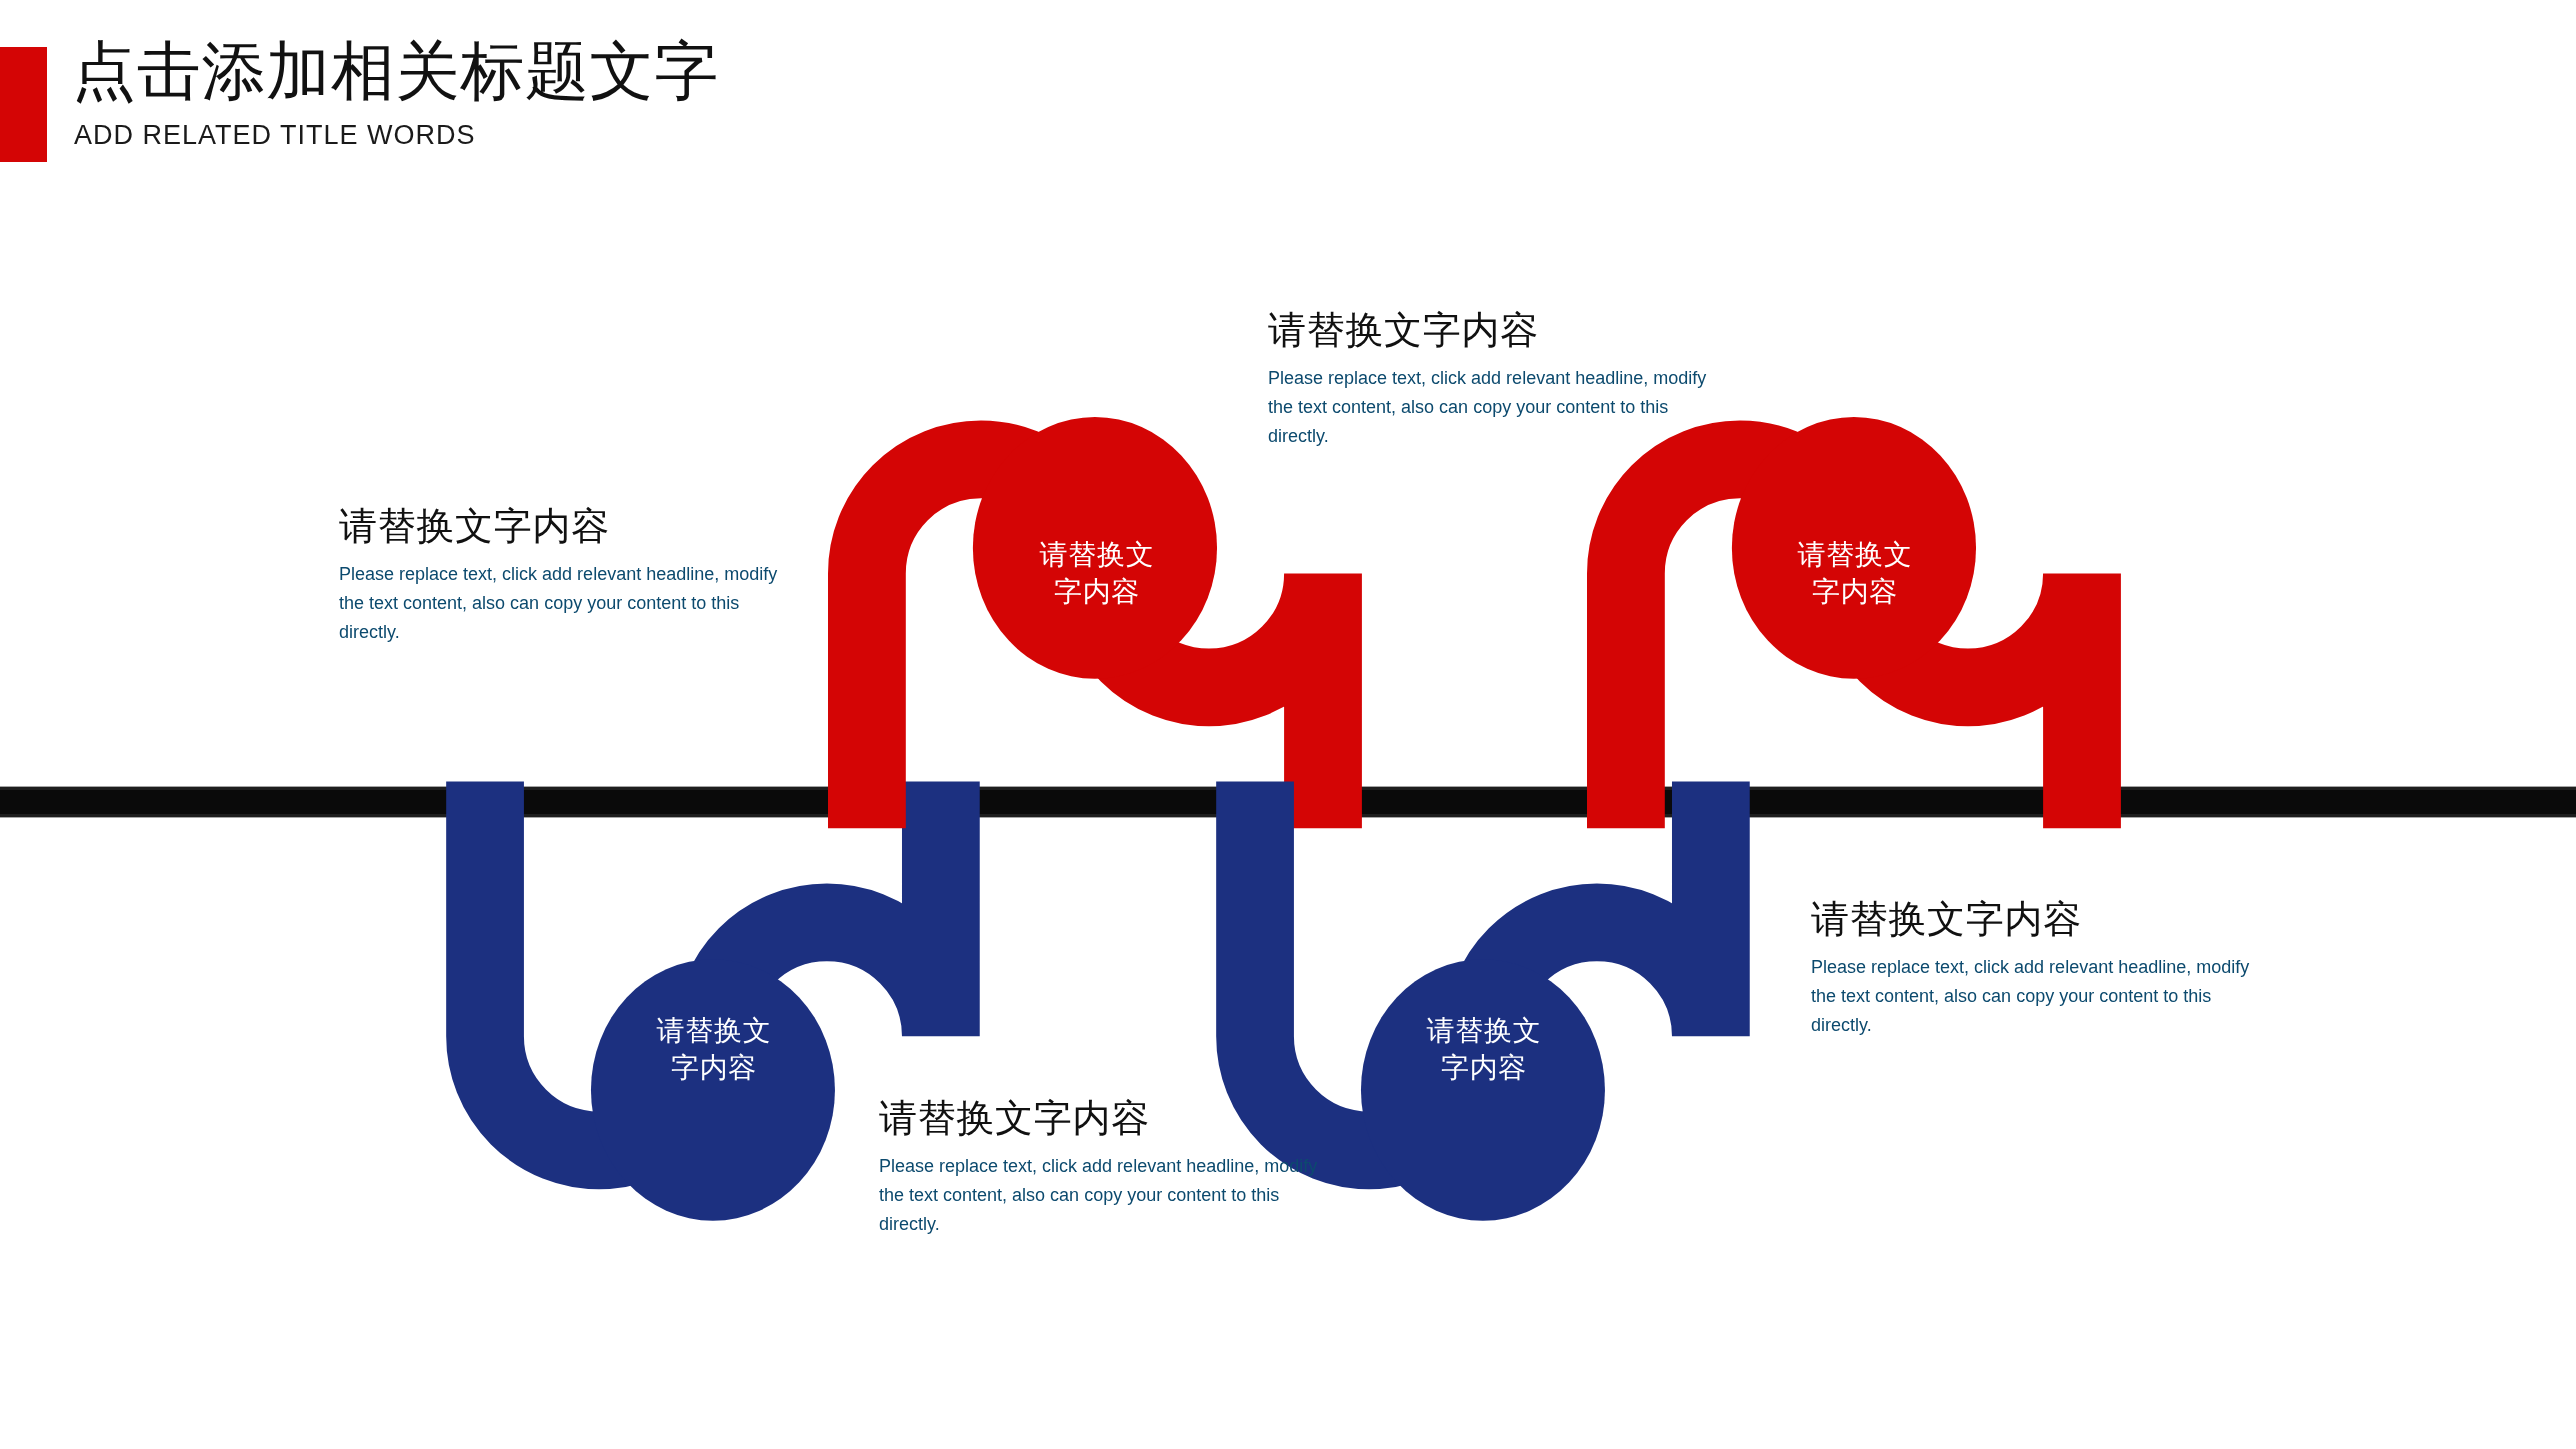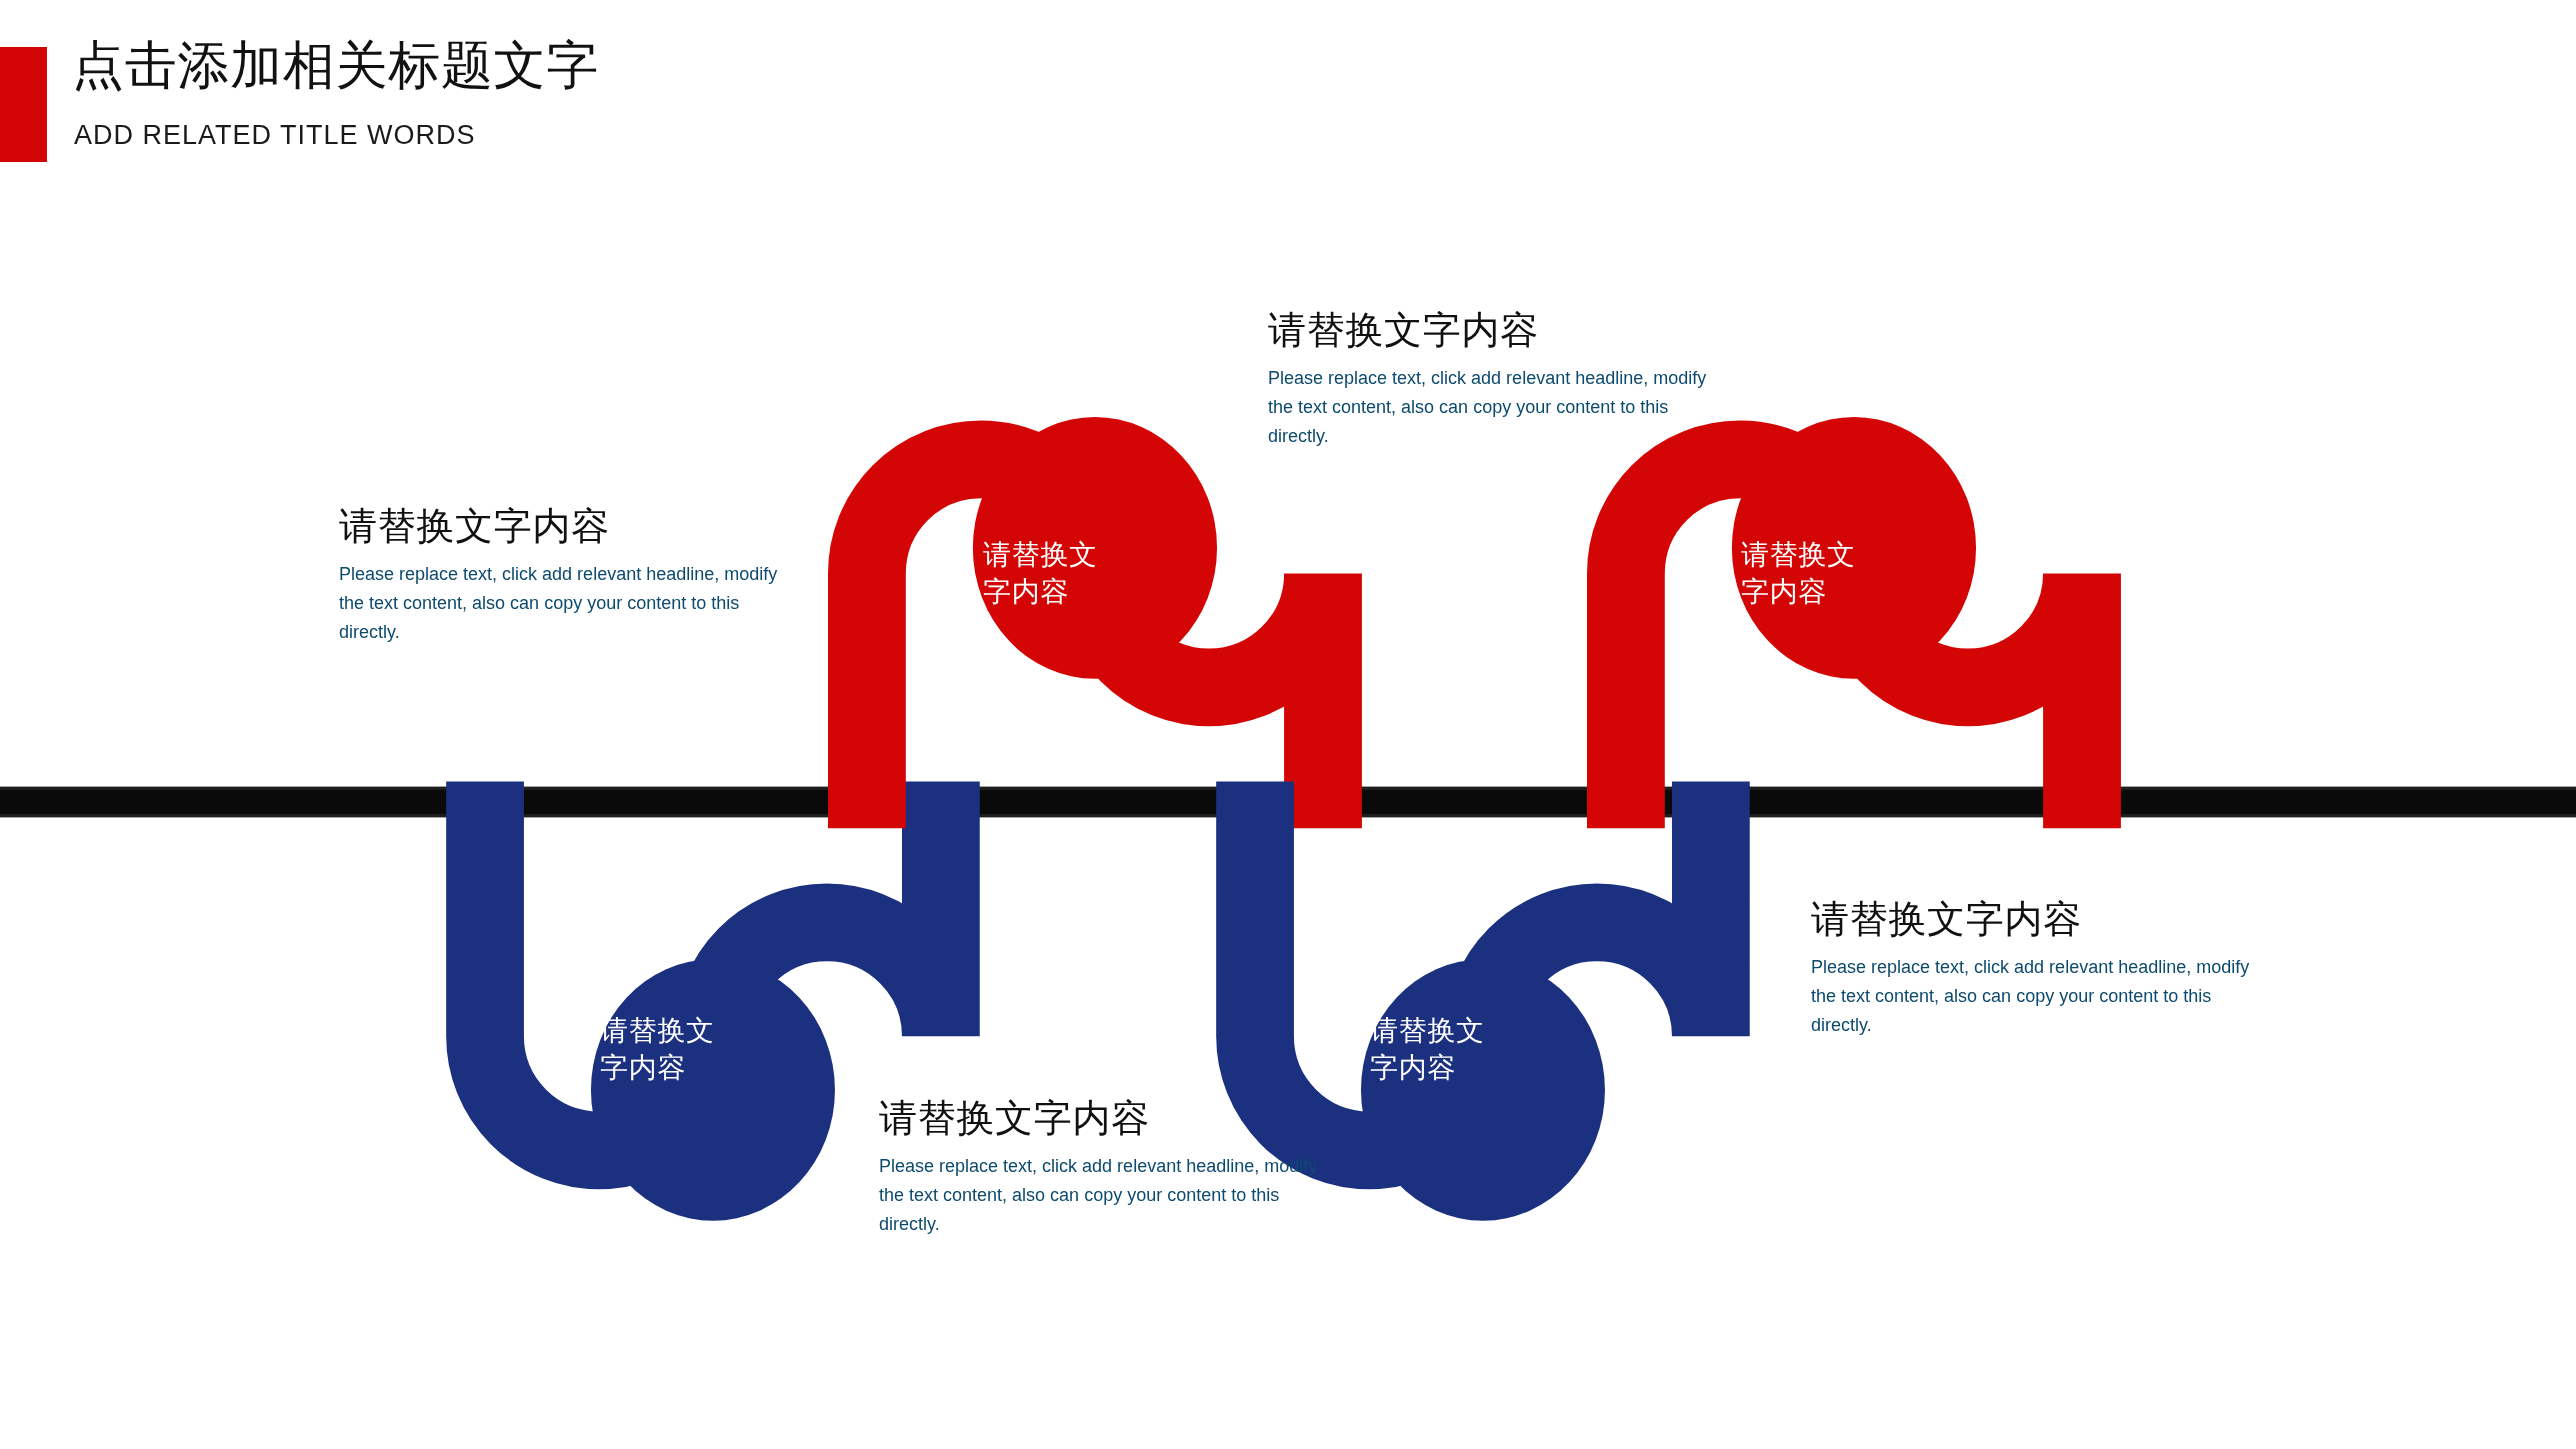--- a/index.html
+++ b/index.html
@@ -22,21 +22,21 @@
     left: 0;
     top: 47px;
     width: 47px;
     height: 115px;
     background: #d40505;
   }
   #page-title {
     position: absolute;
     left: 72px;
     top: 39px;
-    font-size: 52px;
+    font-size: 64px;
     line-height: 1.0;
     font-weight: 400;
     color: #111111;
     letter-spacing: 0.7px;
     white-space: nowrap;
   }
   #page-subtitle {
     position: absolute;
     left: 74px;
     top: 122px;
@@ -65,21 +65,21 @@
   }
   .node-group svg {
     display: block;
     overflow: visible;
   }
   .node-label {
     position: absolute;
     color: #ffffff;
     font-size: 28px;
     line-height: 1.32;
-    text-align: left;
+    text-align: center;
     font-weight: 400;
     width: 228px;
     letter-spacing: 0.7px;
     pointer-events: none;
   }
 
   
   .caption-block {
     position: absolute;
   }

